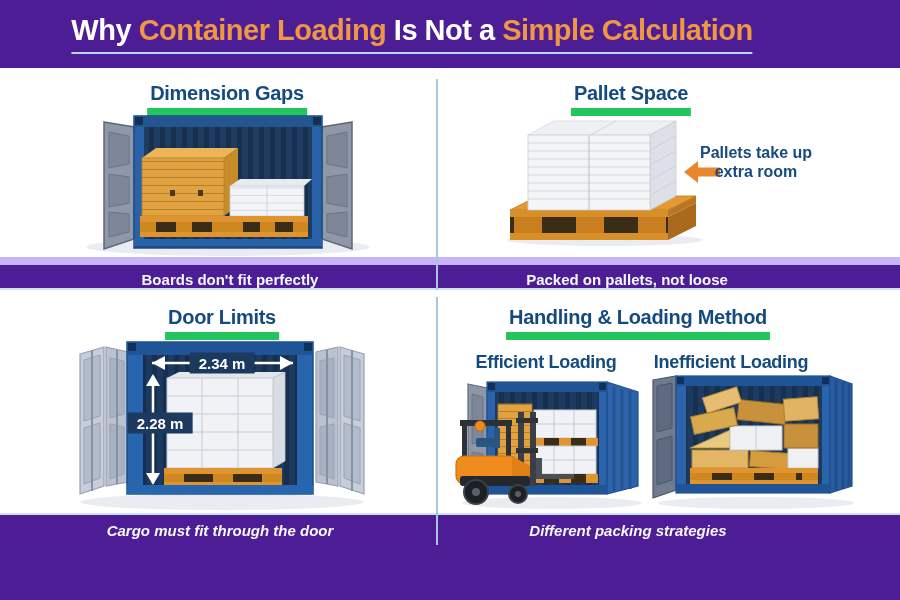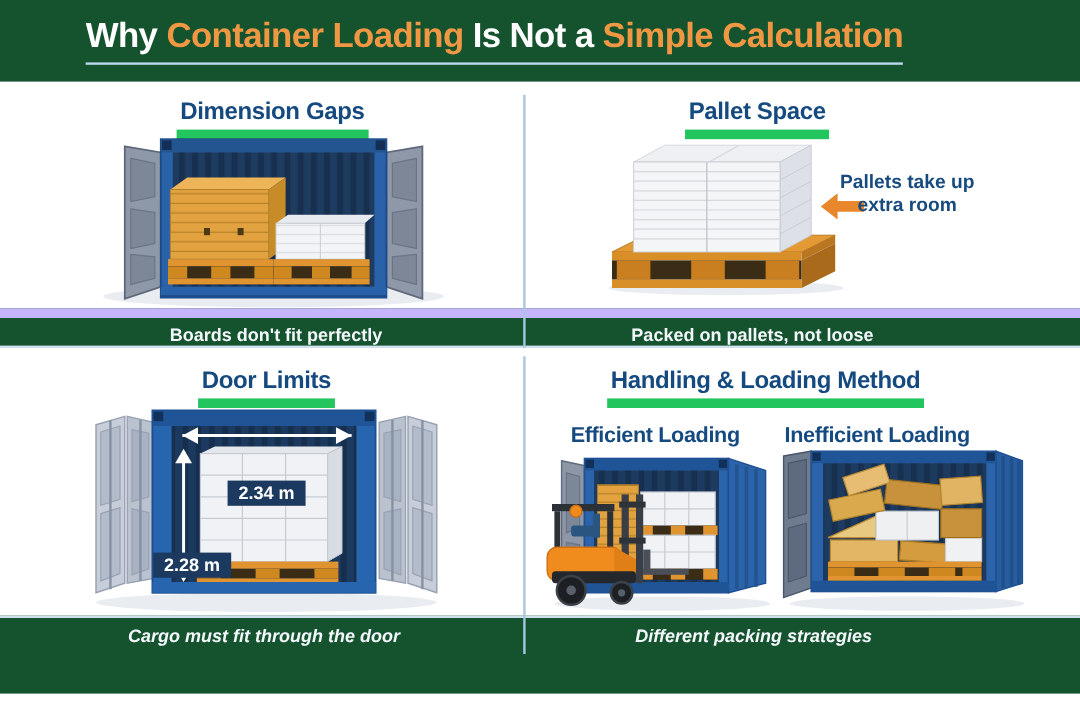--- a/index.html
+++ b/index.html
@@ -1,37 +1,37 @@
 <!DOCTYPE html>
 <html><head>
 <meta charset="utf-8">
 <style>
   html,body{margin:0;padding:0;background:#ffffff;}
   .canvas{position:relative;width:900px;height:600px;background:#ffffff;overflow:hidden;
           font-family:"Liberation Sans", sans-serif;}
-  .band{position:absolute;left:0;width:900px;background:#14532d;}
+  .band{position:absolute;left:0;width:900px;background:#4c1d95;}
   .header-band{top:0;height:68px;}
   .title-wrap{position:absolute;left:412px;top:13px;transform:translateX(-50%);text-align:center;white-space:nowrap;}
   .title-line{font-size:29px;font-weight:bold;letter-spacing:-0.5px;line-height:34px;}
   .t-white{color:#ffffff;}
   .t-orange{color:#ef9743;}
   .title-underline{height:2px;background:#bcd7ee;margin-top:5px;}
   .caption-band1{top:257px;height:33px;border-top:8px solid #c4b5fd;border-bottom:2px solid #cfe0ee;box-sizing:border-box;}
-  .caption-band2{top:513px;height:65px;border-top:2px solid #cfe0ee;box-sizing:border-box;}
+  .caption-band2{top:513px;height:87px;border-top:2px solid #cfe0ee;box-sizing:border-box;}
   .caption{position:absolute;transform:translateX(-50%);color:#f4f8fc;font-size:15px;font-weight:bold;white-space:nowrap;}
   .caption-band1 .caption{top:0;line-height:29px;}
   .caption-band2 .caption{top:5px;line-height:22px;font-style:italic;}
   .v-divider{position:absolute;width:2px;background:#a9c6e0;z-index:5;}
   .quad-heading{position:absolute;transform:translateX(-50%);color:#154a80;font-size:20px;font-weight:bold;
                 letter-spacing:-0.3px;white-space:nowrap;border-bottom:8px solid #22c55e;padding:0 3px 3px 3px;}
   .sub-heading{position:absolute;transform:translateX(-50%);color:#154a80;font-size:18px;font-weight:bold;
                letter-spacing:-0.3px;white-space:nowrap;}
   .illus{position:absolute;}
   .dim-label{position:absolute;transform:translate(-50%,-50%);background:#1c3a5f;color:#ffffff;
-             font-size:15px;font-weight:bold;padding:2px 9px;white-space:nowrap;z-index:6;margin-top:48px;}
+             font-size:15px;font-weight:bold;padding:2px 9px;white-space:nowrap;z-index:6;}
   .annotation{position:absolute;width:116px;text-align:center;color:#174a7e;font-size:16px;
               font-weight:bold;line-height:19px;z-index:6;}
 </style>
 </head>
 <body>
 
 <div class="canvas">
 
   <div class="band header-band">
     <div class="title-wrap">

